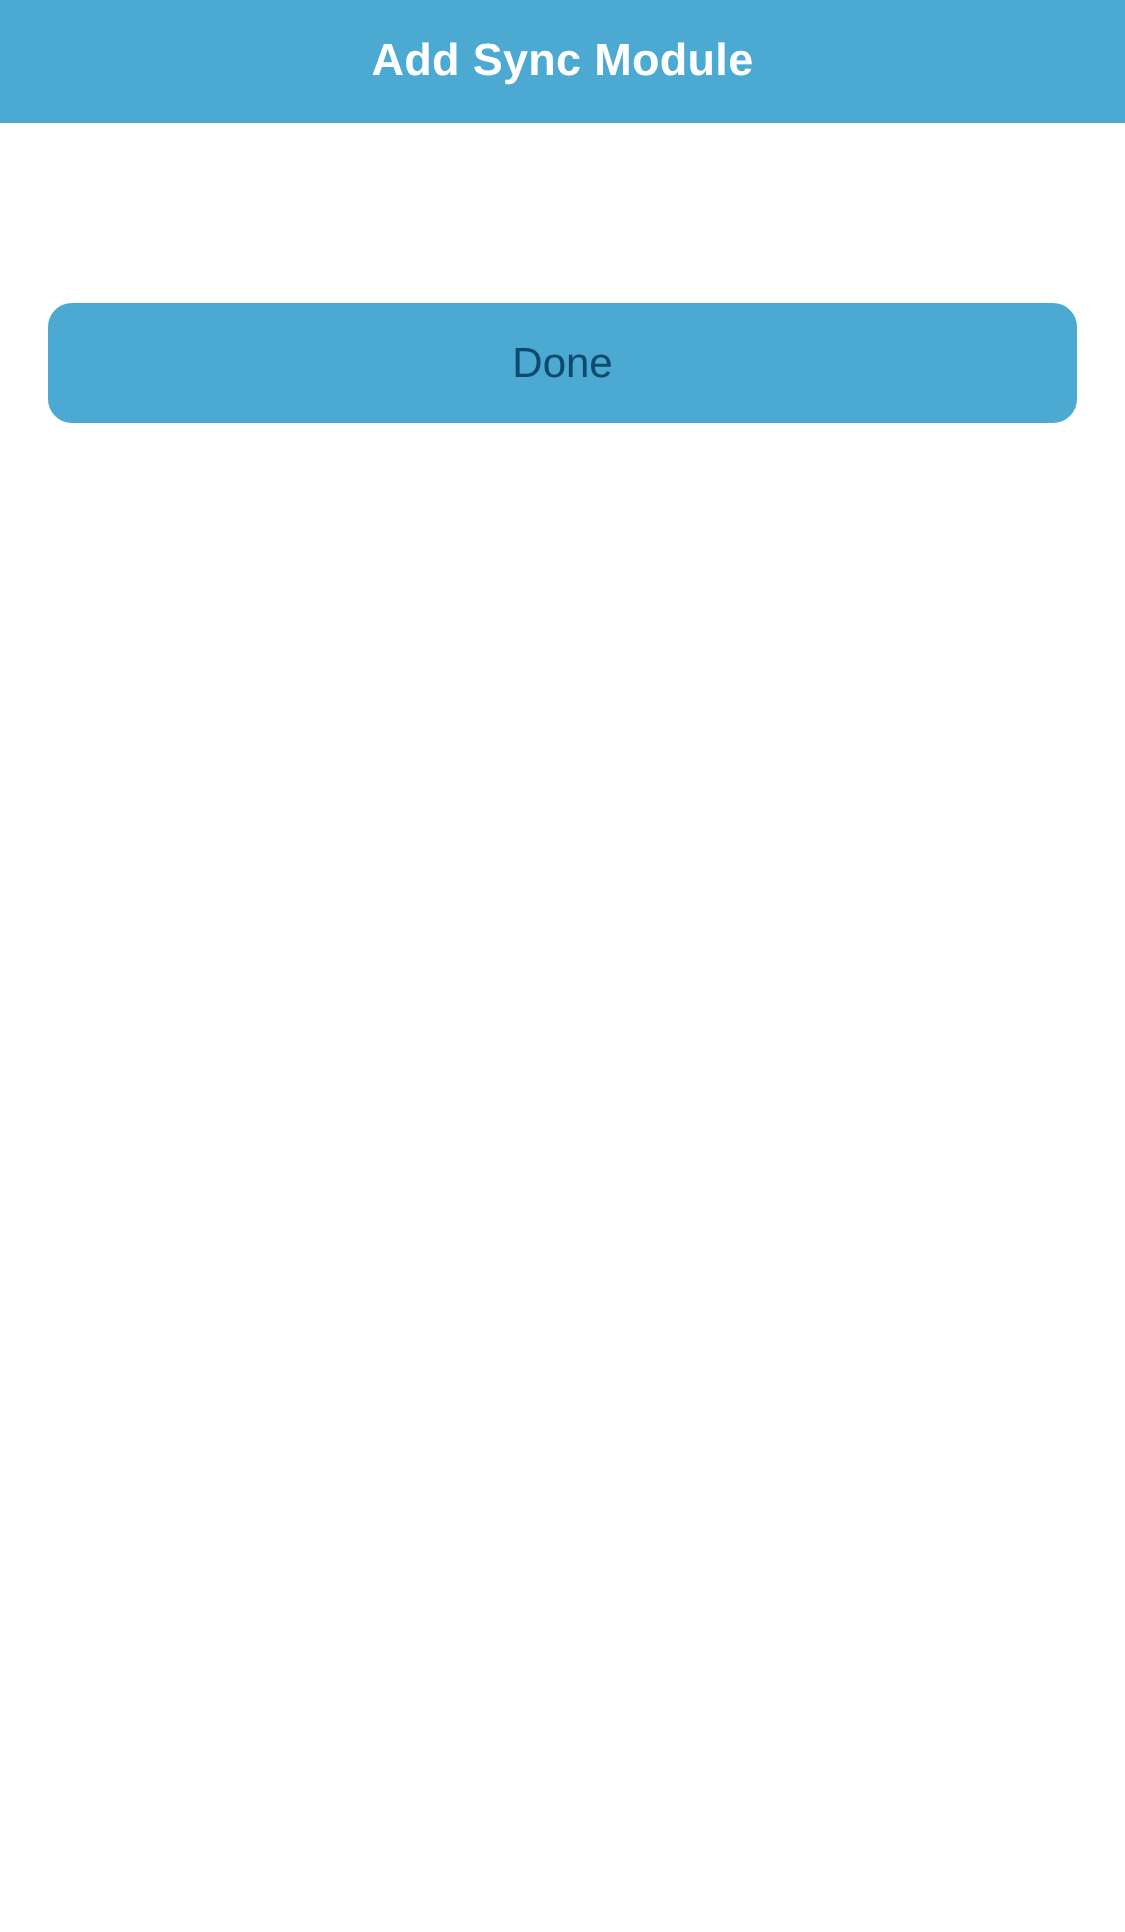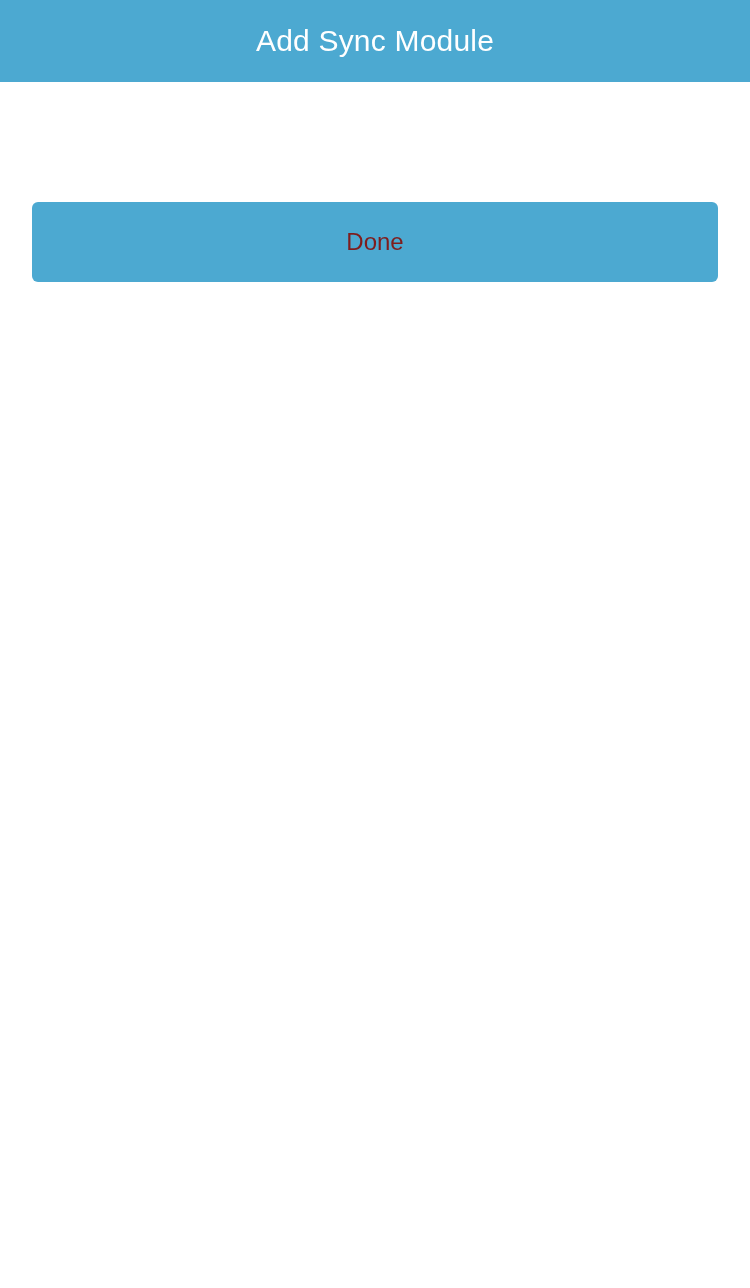--- a/index.html
+++ b/index.html
@@ -17,45 +17,45 @@
     .header {
       background: #4ca9d1;
       height: 82px;
       display: flex;
       align-items: center;
       justify-content: center;
     }
     .header-title {
       color: #ffffff;
       font-size: 30px;
-      font-weight: 400;
+      font-weight: 700;
       letter-spacing: 0.2px;
     }
     .main {
       padding: 0 32px;
     }
     .message {
       margin-top: 500px;
       text-align: center;
       color: #000000;
       font-size: 46px;
       font-weight: 400;
       line-height: 1.4;
       letter-spacing: -0.5px;
     }
     .done-button {
       display: block;
       width: 100%;
       margin-top: 120px;
       background: #4ca9d1;
       border: none;
-      border-radius: 6px;
+      border-radius: 16px;
       height: 80px;
-      color: #7f1d1d;
-      font-size: 24px;
+      color: #0c4a6e;
+      font-size: 28px;
       font-weight: 400;
       cursor: pointer;
       font-family: inherit;
     }
   </style>
 </head>
 <body>
 
 <div class="header">
   <div class="header-title">Add Sync Module</div>

